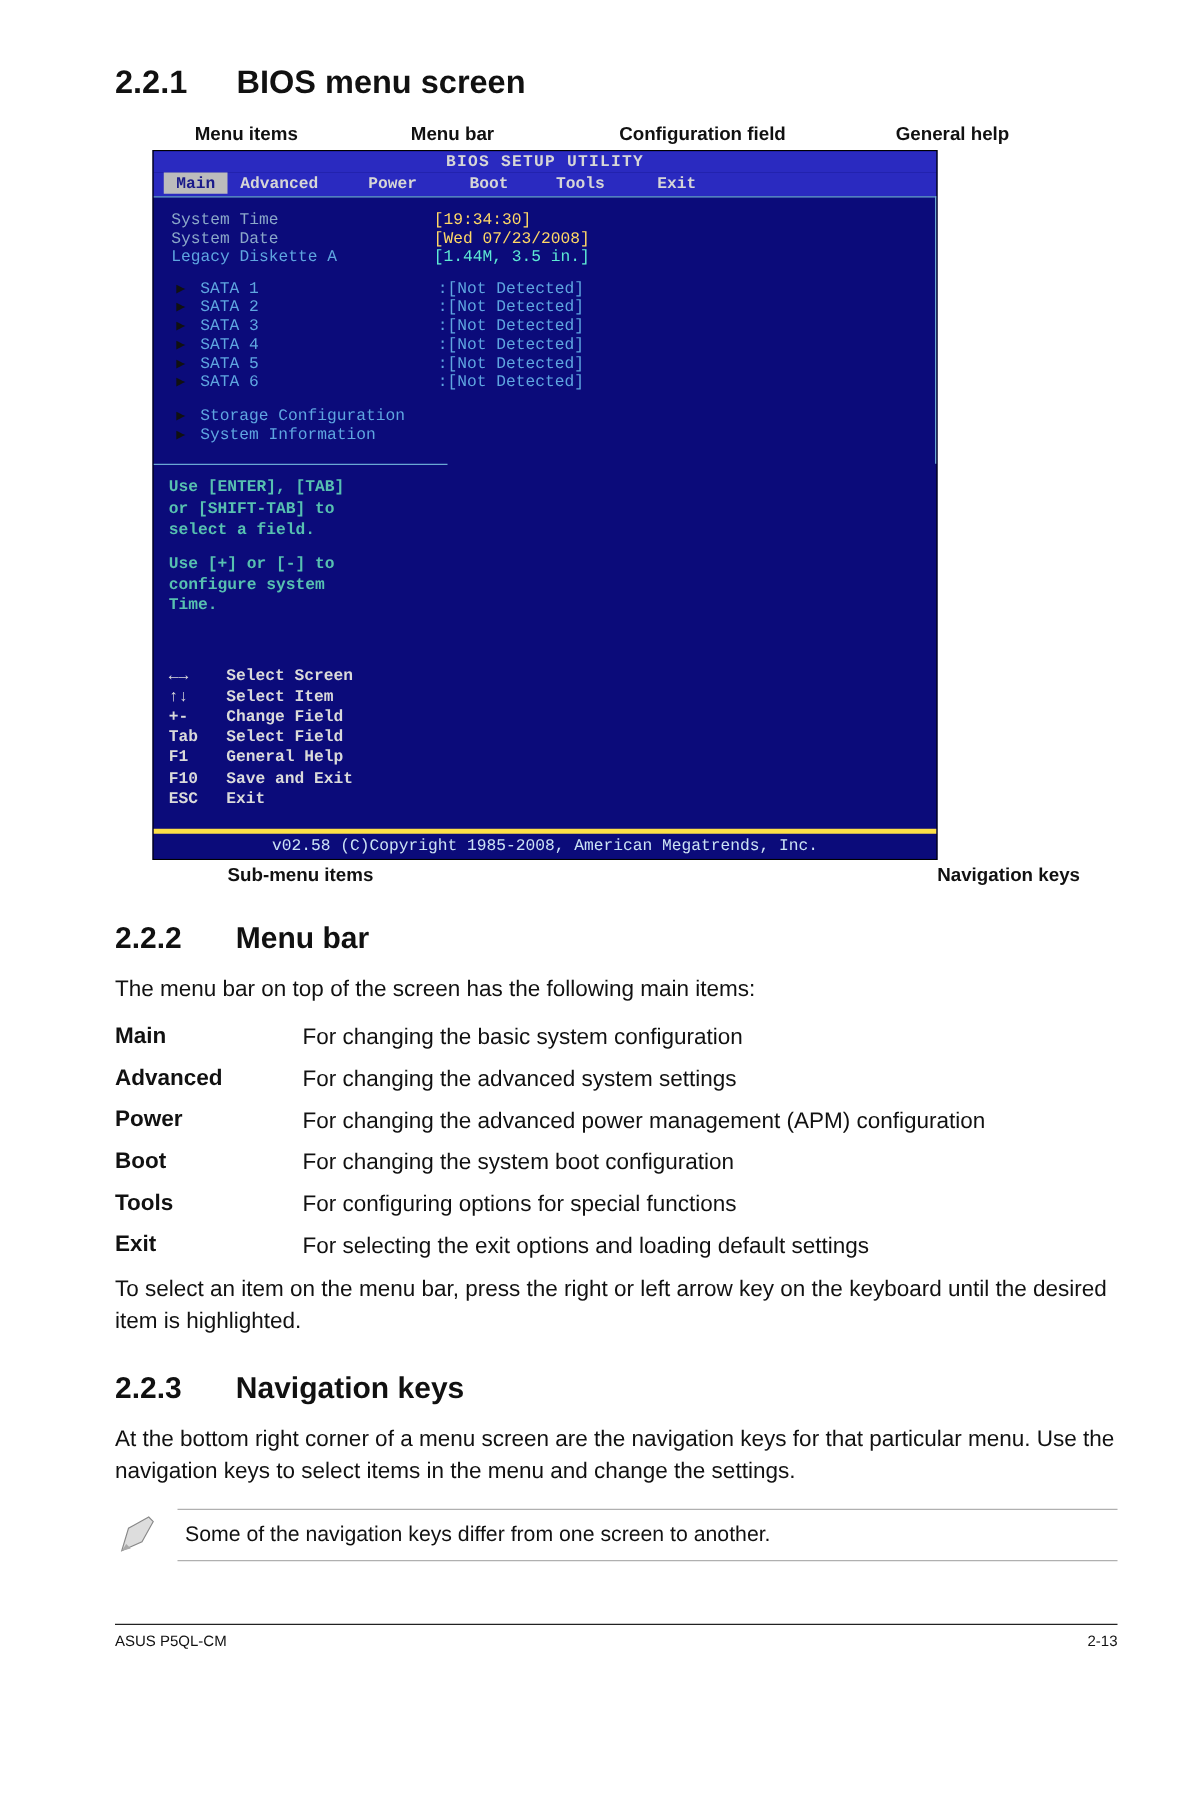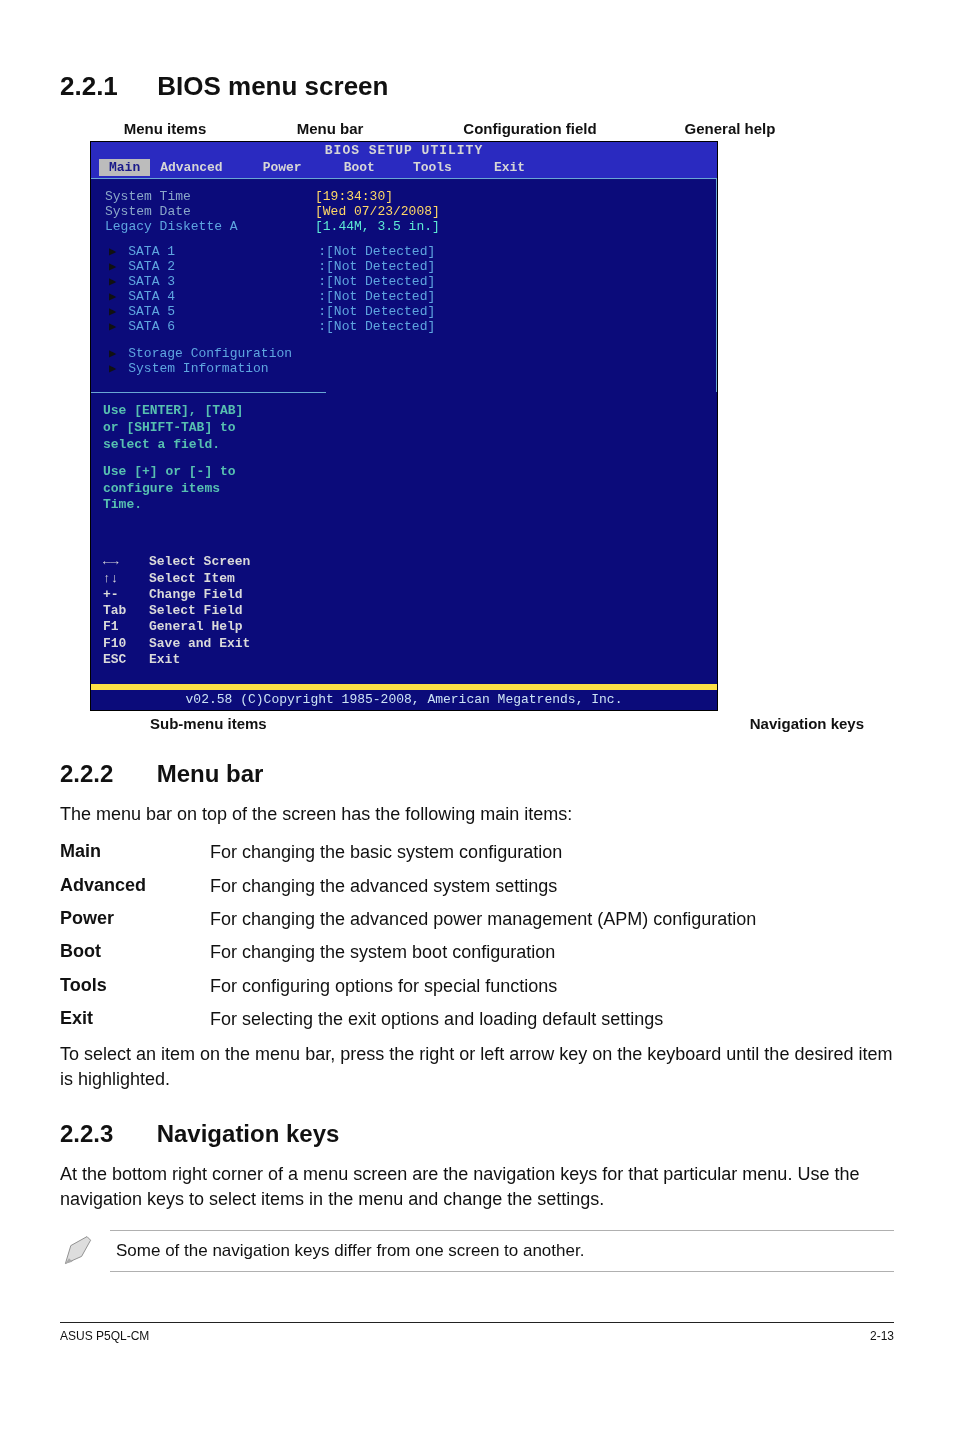--- a/index.html
+++ b/index.html
@@ -5,22 +5,21 @@
   * { box-sizing: border-box; }
   body {
     margin: 0;
     padding: 0;
     font-family: Arial, Helvetica, sans-serif;
     color: #111;
     background: #fff;
     width: 954px;
   }
   .page {
-    padding: 50px 60px 30px 60px;
-    margin-top: 21px;
+    padding: 50px 60px 30px 92px;
   }
   h2.section { font-size: 26px; font-weight: bold; margin: 0 0 18px 0; }
   .sec-num { display:inline-block; width: 90px; }
   h3.section { font-size: 24px; font-weight: bold; margin: 28px 0 14px 0; }
   .body-text { font-size: 18px; line-height: 1.4; margin: 0 0 14px 0; }
   
   .labels-row { display:flex; justify-content:flex-start; font-size:15px; font-weight:bold; margin-left:30px; margin-right:10px; margin-bottom:4px;}
   .labels-row > span { text-align:center; }
   
   .bios {
@@ -81,21 +80,21 @@
   .bios-right .help-lines { line-height:1.3; margin-bottom: 40px; }
   .nav-block { font-weight:bold; }
   .nav-block .nr { display:flex; line-height:1.25; }
   .nav-block .nk { width: 46px; color:#dadada; }
   .nav-block .nd { color:#dadada; }
   .bios-footer {
     text-align:center;
     background:#0b0b7a;
     color:#cce3f5;
     padding: 2px 0 3px 0;
-    border-top: 6px solid #fde047;
+    border-top: 4px solid #fde047;
   }
   .under-labels { display:flex; margin: 0 10px 0 60px; font-size:15px; font-weight:bold; }
   
   .items-table { margin-top: 10px; }
   .items-table .tr { display:flex; margin-bottom: 10px; }
   .items-table .tl { width: 150px; font-weight:bold; font-size:18px; }
   .items-table .td { flex:1; font-size:18px; line-height:1.3; }
   
   .note-row { display:flex; align-items:center; margin-top: 18px; }
   .pencil { width: 36px; height: 36px; margin-right: 14px; flex:0 0 36px; }
@@ -190,21 +189,21 @@
         </div>
       </div>
 
       <div class="bios-right">
         <div class="help-lines">
           <div>Use [ENTER], [TAB]</div>
           <div>or [SHIFT-TAB] to</div>
           <div>select a field.</div>
           <div style="height:10px"></div>
           <div>Use [+] or [-] to</div>
-          <div>configure items</div>
+          <div>configure system</div>
           <div>Time.</div>
         </div>
         <div class="nav-block">
           <div class="nr">
               <span class="nk">←→</span>
               <span class="nd">Select Screen</span>
             </div>
           <div class="nr">
               <span class="nk">↑↓</span>
               <span class="nd">Select Item</span>

